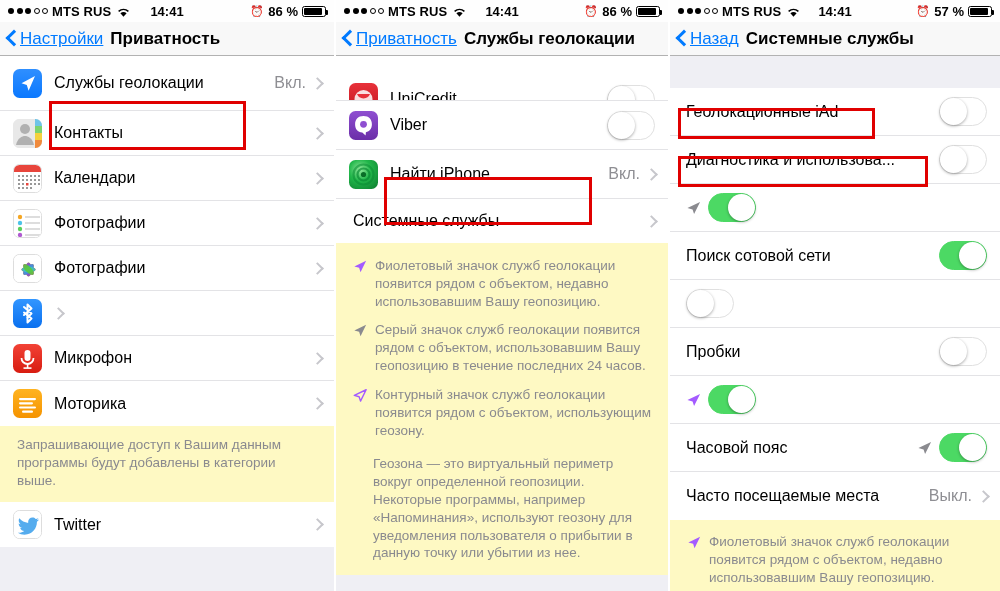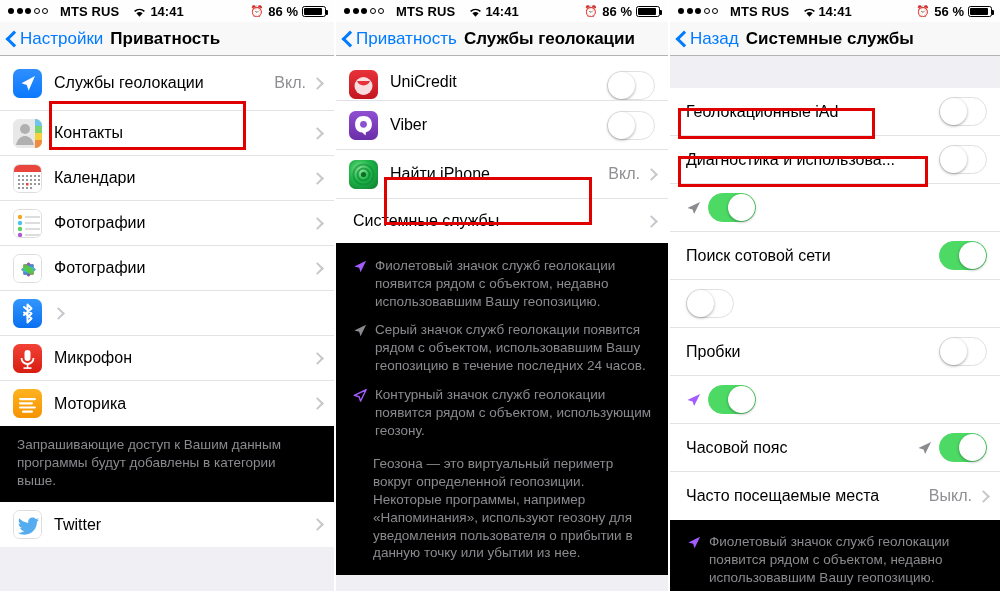--- a/index.html
+++ b/index.html
@@ -14,39 +14,39 @@
   .phone.p1 { width: 334px; }
   .phone.p2 { width: 334px; border-left: 2px solid #ffffff; }
   .phone.p3 { width: 332px; border-left: 2px solid #ffffff; }
 
   
   .statusbar {
     height: 22px; display:flex; align-items:center;
     font-size: 13px; font-weight: bold; color:#000;
     padding: 0 8px; background:#fefefe; position:relative;
   }
-  .sb-left { display:flex; align-items:center; gap:12px; }
+  .sb-left { display:flex; align-items:center; gap:4px; }
   .dots { display:flex; align-items:center; gap:2.5px; }
   .dot { width:6px; height:6px; border-radius:50%; background:#000; }
   .dot.open { background:transparent; border:1px solid #000; width:6px;height:6px; }
   .carrier { font-size:13px; font-weight:bold; letter-spacing:0.1px; }
   .wifi-ic { width:13px; height:11px; position:relative; margin-left:2px;}
   .sb-center { position:absolute; left:0; right:0; text-align:center; font-size:13px; font-weight:bold; pointer-events:none;}
   .sb-right { margin-left:auto; display:flex; align-items:center; gap:4px; font-size:13px; font-weight:bold;}
   .alarm-ic { font-size:11px; line-height:1; }
   .batt { width:24px; height:11px; border:1px solid #000; border-radius:2.5px; position:relative; display:inline-block;}
   .batt::after{content:"";position:absolute;right:-3px;top:3px;width:2px;height:5px;background:#000;border-radius:0 1px 1px 0;}
   .batt i{position:absolute;left:1px;top:1px;bottom:1px;background:#000;border-radius:1px;display:block;}
 
   
   .navbar{
     height:34px; background:#f8f8f8; border-bottom:1px solid #b2b2b2;
     display:flex; align-items:center; padding-left:6px; position:relative;
   }
-  .backbtn{ display:flex; align-items:center; color:#007aff; font-size:17px; cursor:pointer;}
+  .backbtn{ display:flex; color:#007aff; font-size:17px; cursor:pointer;text-decoration:underline;}
   .chev-left{ width:11px;height:18px; margin-right:3px; position:relative;}
   .chev-left::before{
     content:""; position:absolute; left:2px; top:3px; width:9px;height:9px;
     border-left:3px solid #007aff; border-bottom:3px solid #007aff;
     transform:rotate(45deg);
   }
   .nav-title{ font-size:17px; font-weight:bold; color:#000; margin-left:7px;}
 
   
   .scroll{ height:535px; overflow:hidden; position:relative; background:#efeff4;}
@@ -68,21 +68,21 @@
               box-shadow:0 1px 3px rgba(0,0,0,.35); }
   .tgl.off .knob{ left:0px; }
   .tgl.on{ background:#4cd964; border-color:#4cd964; }
   .tgl.on .knob{ left:19px; }
 
   .arrow-gl{ width:15px; height:15px; margin-right:7px; flex:0 0 15px;}
 
   
   .footer{
     padding:10px 17px 13px 17px; font-size:13.5px; line-height:1.32; color:#8a8a8f;
-    background:#000000;
+    background:#fef9c3;
   }
   .fnote{ display:flex; gap:8px; margin-bottom:11px; }
   .fnote:last-child{ margin-bottom:0; }
   .fnote .gl{ flex:0 0 14px; padding-top:2px; }
   .fnote p{ flex:1; }
   .spacer{ background:#efeff4; }
 
   
   .hl{ position:absolute; border:3px solid #e00000; pointer-events:none; z-index:30; }
 
@@ -336,21 +336,21 @@
       <div class="backbtn">
         <span class="chev-left"></span>
         <span>Приватность</span>
       </div>
       <div class="nav-title">Службы геолокации</div>
     </div>
 
     <div class="scroll">
       <div class="group">
 
-        <div class="row" style="height:29px;overflow:hidden">
+        <div class="row" style="height:29px;align-items:flex-end;overflow:hidden">
           <span class="icon ic-unicredit" style="margin-bottom:-12px">
             <svg width="29" height="29" viewBox="0 0 29 29">
                 <circle cx="14.5" cy="16" r="9" fill="#fff" opacity=".85"></circle>
                 <path d="M8 11 a7 7 0 0 0 13 0" fill="#e8313a"></path>
               </svg>
           </span>
           <span class="label" style="margin-bottom:-8px;font-size:16px">UniCredit</span>
           <span class="tgl off" style="margin-bottom:-14px">
               <span class="knob"></span>
             </span>
@@ -435,21 +435,21 @@
         <span class="wifi-ic">
           <svg width="13" height="11" viewBox="0 0 13 11">
               <path d="M6.5 9.8 L3.4 6.2 A5 5 0 0 1 9.6 6.2 Z" fill="#000"></path>
               <path d="M1.6 4.4 A7.6 7.6 0 0 1 11.4 4.4" stroke="#000" stroke-width="1.5" fill="none"></path>
             </svg>
         </span>
       </div>
       <div class="sb-center">14:41</div>
       <div class="sb-right">
         <span class="alarm-ic">⏰</span>
-        <span>56 %</span>
+        <span>57 %</span>
         <span class="batt">
             <i style="width:18px"></i>
           </span>
       </div>
     </div>
 
     <div class="navbar">
       <div class="backbtn">
         <span class="chev-left"></span>
         <span>Назад</span>

